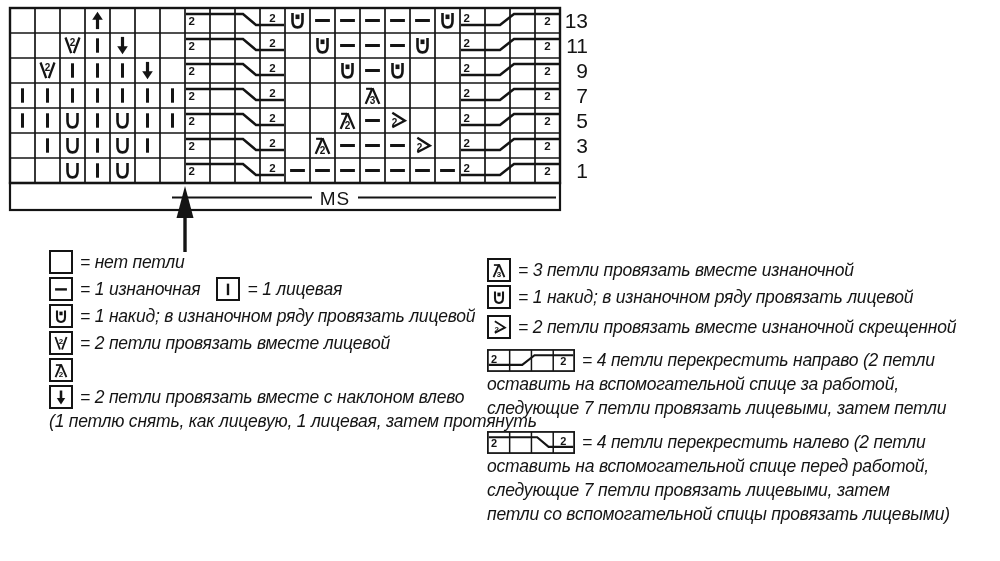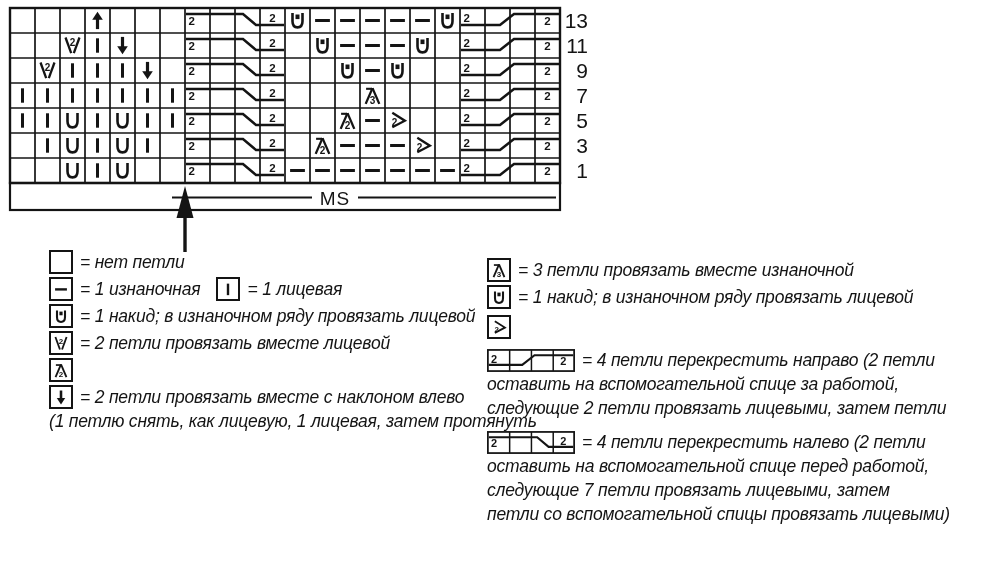--- a/index.html
+++ b/index.html
@@ -419,30 +419,30 @@
             <g>
               <path d="M 7.5 5.6 L 7.5 13.8 Q 7.5 19.9 12.5 19.9 Q 17.5 19.9 17.5 13.8 L 17.5 5.6" stroke="#141414" stroke-width="2.6" fill="none"></path>
               <rect x="10.5" y="7" width="4" height="4.6" fill="#141414"></rect>
             </g>
           </svg></span><span class="legend-text">= 1 накид; в изнаночном ряду провязать лицевой</span></div>
       <div class="legend-item"><span class="symbox"><svg width="20" height="20" viewBox="0 0 25 25">
             <g>
               <path d="M 7.3 5.2 L 19.9 13.2 L 7.3 19.8" stroke="#141414" stroke-width="2.3" fill="none"></path>
               <text x="9.5" y="18.4" font-size="10" text-anchor="middle" fill="#141414" font-weight="bold" font-style="normal" font-family="&quot;Liberation Sans&quot;,&quot;DejaVu Sans&quot;,sans-serif">2</text>
             </g>
-          </svg></span></div>
+          </svg></span><span class="legend-text">= 2 петли провязать вместе изнаночной скрещенной</span></div>
       <div class="legend-item"><span class="cablebox"><svg width="88" height="23" viewBox="0 0 100 26">
             <rect x="1" y="1" width="98" height="24" stroke="#141414" stroke-width="2" fill="none"></rect>
             <line x1="25.75" y1="1" x2="25.75" y2="25" stroke="#141414" stroke-width="1.7"></line>
             <line x1="50.5" y1="1" x2="50.5" y2="25" stroke="#141414" stroke-width="1.7"></line>
             <line x1="75.25" y1="1" x2="75.25" y2="25" stroke="#141414" stroke-width="1.7"></line>
             <path d="M 2 18 L 40 18 L 54 7 L 98 7" stroke="#141414" stroke-width="2.4" fill="none"></path>
             <text x="4.5" y="15.5" font-size="12.5" text-anchor="start" fill="#141414" font-weight="bold" font-style="normal" font-family="&quot;Liberation Sans&quot;,&quot;DejaVu Sans&quot;,sans-serif">2</text>
             <text x="86.5" y="18.5" font-size="12.5" text-anchor="middle" fill="#141414" font-weight="bold" font-style="normal" font-family="&quot;Liberation Sans&quot;,&quot;DejaVu Sans&quot;,sans-serif">2</text>
-          </svg></span><span class="legend-text">= 4 петли перекрестить направо (2 петли</span><div class="legend-cont">оставить на вспомогательной спице за работой,</div><div class="legend-cont">следующие 2 петли провязать лицевыми, затем петли</div></div>
+          </svg></span><span class="legend-text">= 4 петли перекрестить направо (2 петли</span><div class="legend-cont">оставить на вспомогательной спице за работой,</div><div class="legend-cont">следующие 7 петли провязать лицевыми, затем петли</div></div>
       <div class="legend-item"><span class="cablebox"><svg width="88" height="23" viewBox="0 0 100 26">
             <rect x="1" y="1" width="98" height="24" stroke="#141414" stroke-width="2" fill="none"></rect>
             <line x1="25.75" y1="1" x2="25.75" y2="25" stroke="#141414" stroke-width="1.7"></line>
             <line x1="50.5" y1="1" x2="50.5" y2="25" stroke="#141414" stroke-width="1.7"></line>
             <line x1="75.25" y1="1" x2="75.25" y2="25" stroke="#141414" stroke-width="1.7"></line>
             <path d="M 2 7 L 57 7 L 70 18 L 98 18" stroke="#141414" stroke-width="2.4" fill="none"></path>
             <text x="4.5" y="18" font-size="12.5" text-anchor="start" fill="#141414" font-weight="bold" font-style="normal" font-family="&quot;Liberation Sans&quot;,&quot;DejaVu Sans&quot;,sans-serif">2</text>
             <text x="86.5" y="15.5" font-size="12.5" text-anchor="middle" fill="#141414" font-weight="bold" font-style="normal" font-family="&quot;Liberation Sans&quot;,&quot;DejaVu Sans&quot;,sans-serif">2</text>
           </svg></span><span class="legend-text">= 4 петли перекрестить налево (2 петли</span><div class="legend-cont">оставить на вспомогательной спице перед работой,</div><div class="legend-cont">следующие 7 петли провязать лицевыми, затем</div><div class="legend-cont">петли со вспомогательной спицы провязать лицевыми)</div></div>
     </div>

